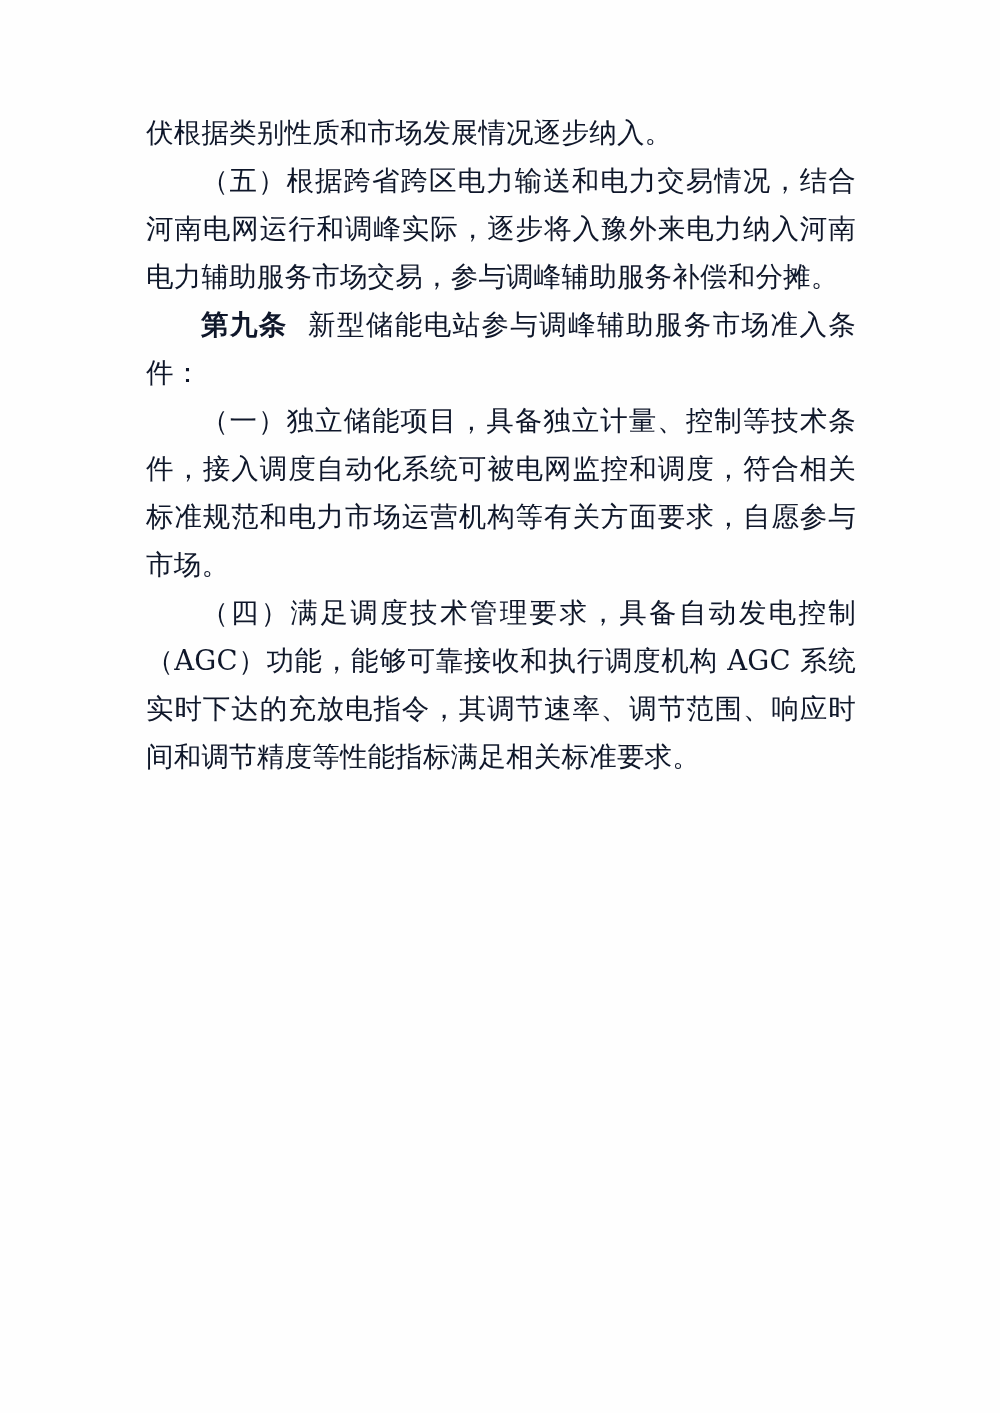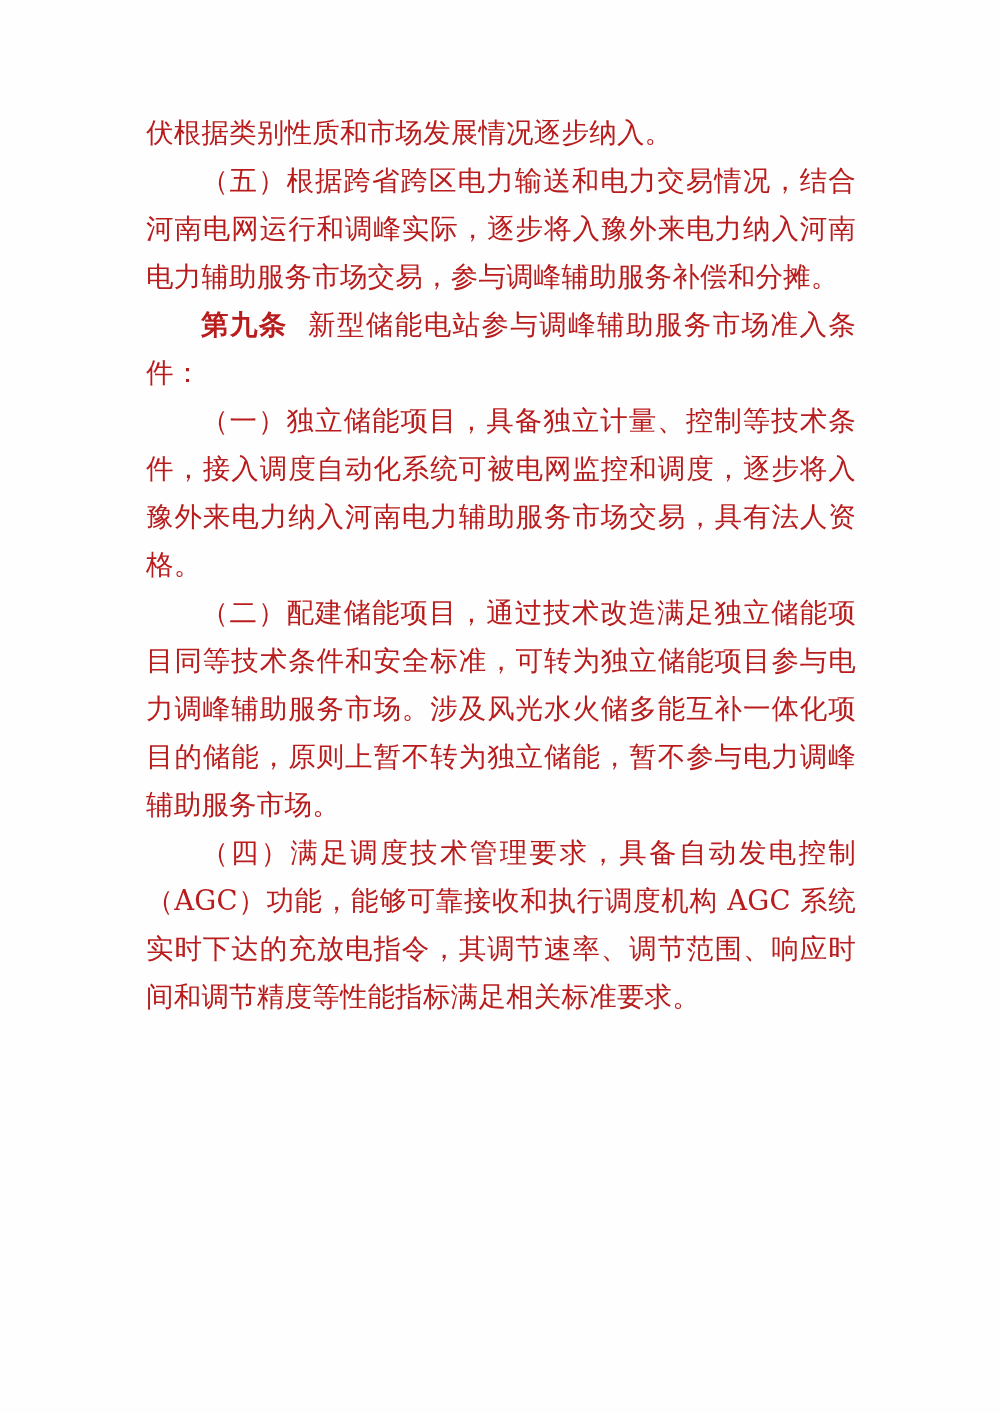--- a/index.html
+++ b/index.html
@@ -18,21 +18,21 @@
   .content {
     position: absolute;
     left: 146px;
     top: 108px;
     width: 710px;
   }
   .para {
     font-family: "DejaVu Serif", "Liberation Serif", serif;
     font-size: 27.5px;
     line-height: 48px;
-    color: #b91c1c;
+    color: #0f172a;
     text-align: justify;
     text-justify: inter-ideograph;
     margin: 0 0 0 0;
     letter-spacing: 0.2px;
   }
   .indent2 {
     text-indent: 2em;
   }
   .noindent {
     text-indent: 0;
@@ -54,26 +54,23 @@
 
     <p class="para indent2">
       <span>（五）根据跨省跨区电力输送和电力交易情况，结合河南电网运行和调峰实际，逐步将入豫外来电力纳入河南电力辅助服务市场交易，参与调峰辅助服务补偿和分摊。</span>
     </p>
 
     <p class="para indent2">
       <span class="lead">第九条</span><span>&nbsp;&nbsp;</span><span>新型储能电站参与调峰辅助服务市场准入条件：</span>
     </p>
 
     <p class="para indent2">
-      <span>（一）独立储能项目，具备独立计量、控制等技术条件，接入调度自动化系统可被电网监控和调度，逐步将入豫外来电力纳入河南电力辅助服务市场交易，具有法人资格。</span>
+      <span>（一）独立储能项目，具备独立计量、控制等技术条件，接入调度自动化系统可被电网监控和调度，符合相关标准规范和电力市场运营机构等有关方面要求，自愿参与市场。</span>
     </p>
 
-    <p class="para indent2">
-      <span>（二）配建储能项目，通过技术改造满足独立储能项目同等技术条件和安全标准，可转为独立储能项目参与电力调峰辅助服务市场。涉及风光水火储多能互补一体化项目的储能，原则上暂不转为独立储能，暂不参与电力调峰辅助服务市场。</span>
-    </p>
 
 
     <p class="para indent2">
       <span>（四）满足调度技术管理要求，具备自动发电控制（AGC）功能，能够可靠接收和执行调度机构 AGC 系统实时下达的充放电指令，其调节速率、调节范围、响应时间和调节精度等性能指标满足相关标准要求。</span>
     </p>
 
 
 
   </div>
 </div>

